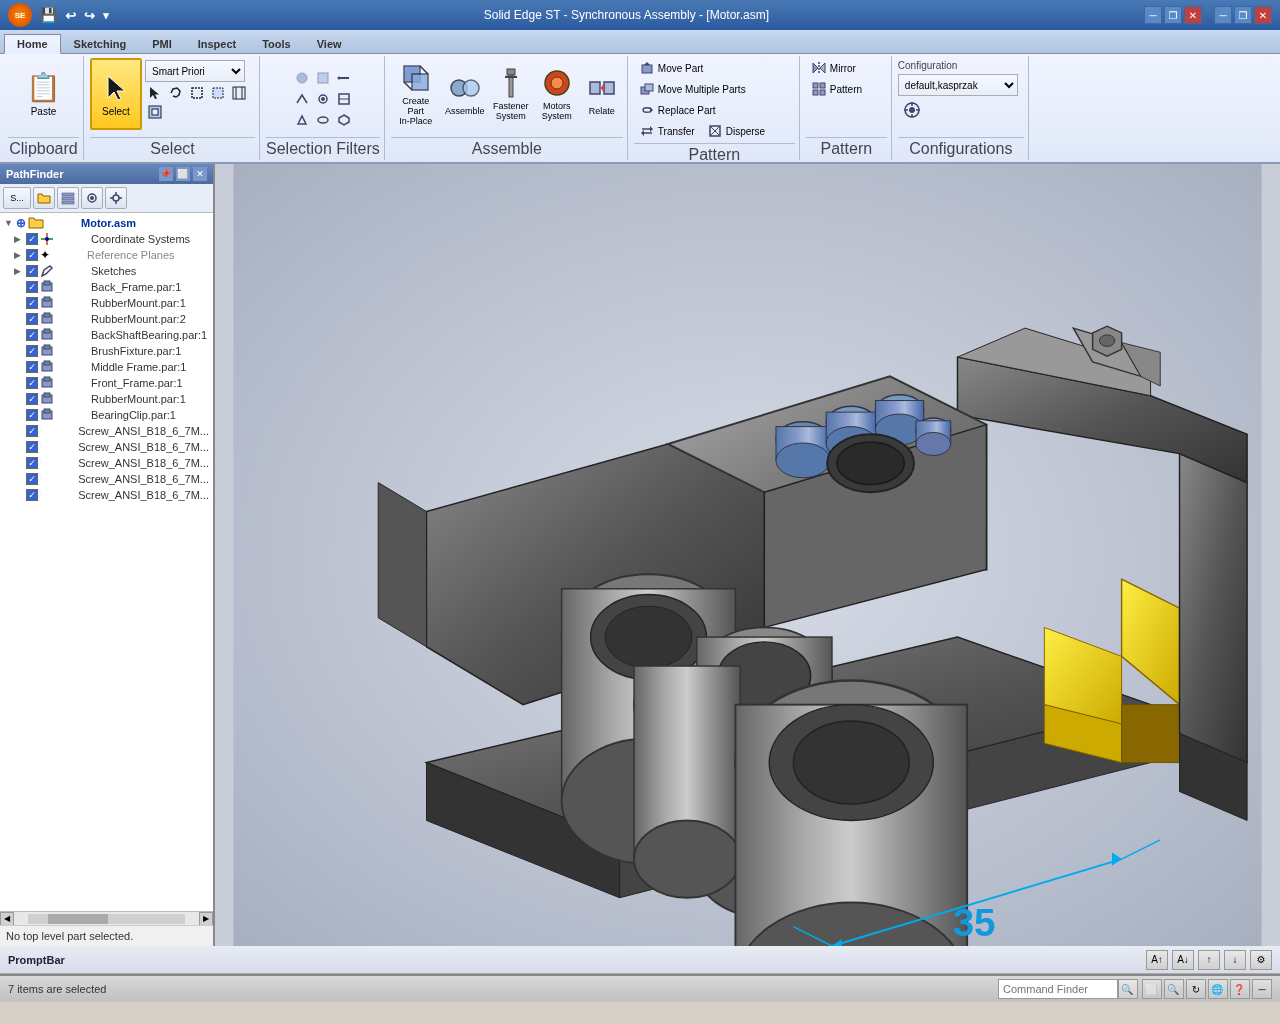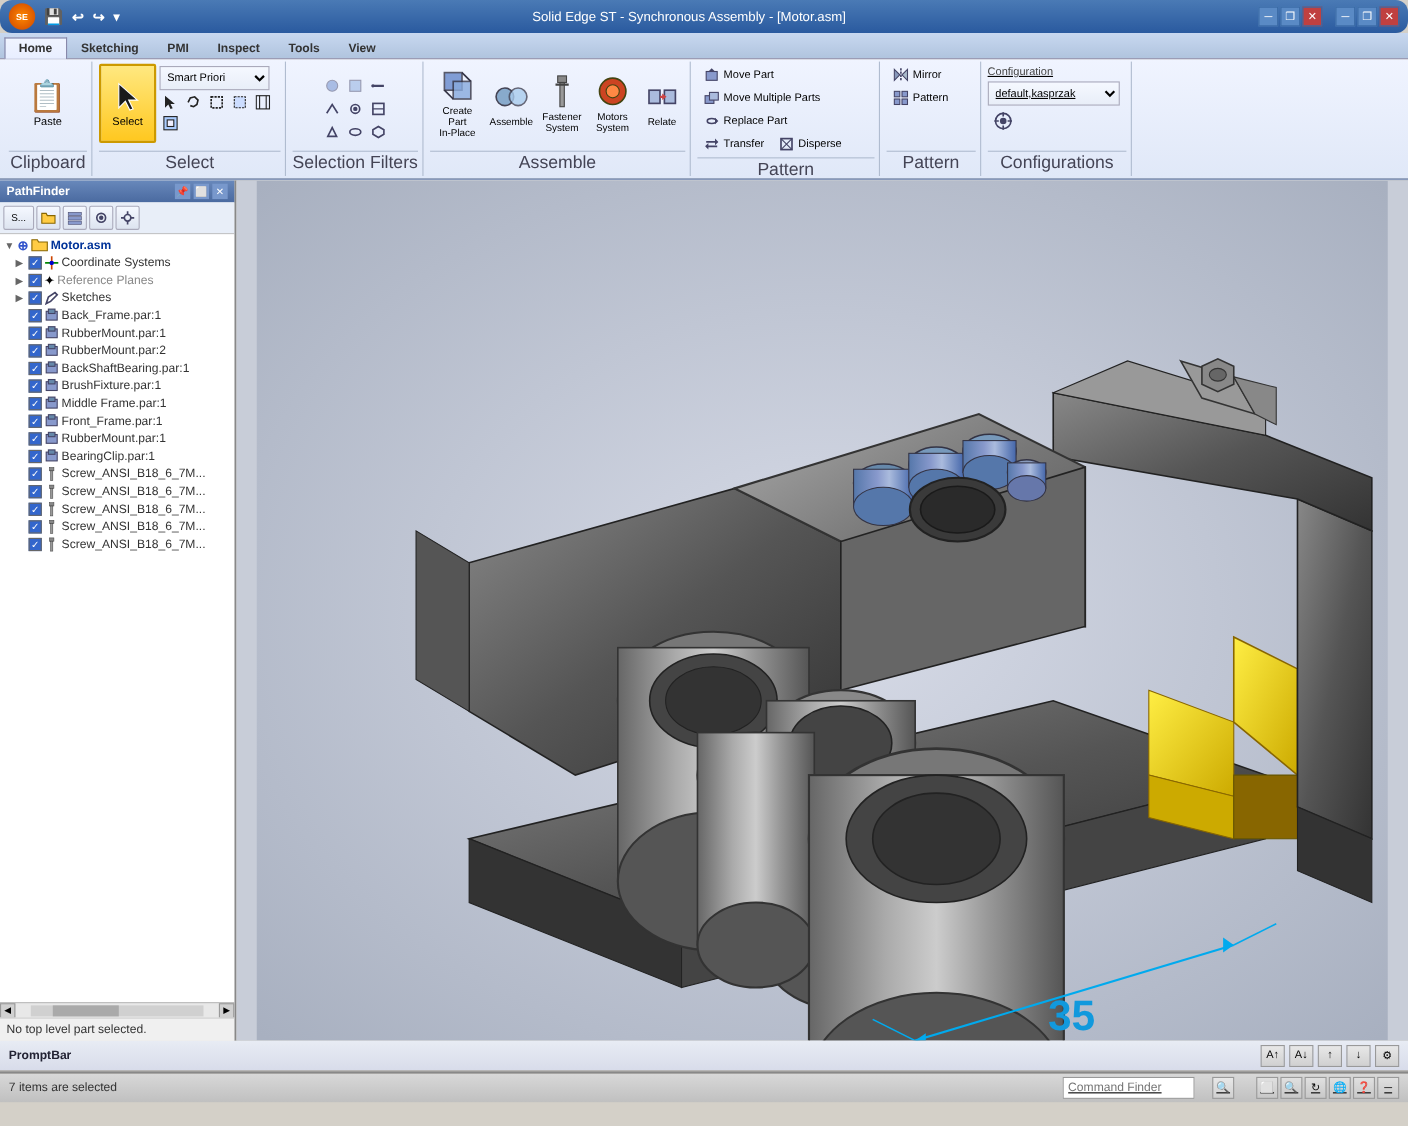--- a/index.html
+++ b/index.html
@@ -9,21 +9,20 @@
     #titlebar {
       height: 30px;
       background: linear-gradient(to bottom, #4a7ab5, #2a5a9f);
       display: flex;
       align-items: center;
       justify-content: space-between;
       padding: 4px 8px;
       color: white;
       font-size: 12px;
       font-weight: bold;
-      border-radius: 11px;
     }
     #titlebar-left { display: flex; align-items: center; gap: 8px; }
     #titlebar-logo {
       width: 24px; height: 24px;
       background: radial-gradient(circle, #ff8800, #cc4400);
       border-radius: 50%;
       display: flex; align-items: center; justify-content: center;
       font-size: 8px; color: white; font-weight: bold;
     }
     #titlebar-controls { display: flex; gap: 2px; }
@@ -221,21 +220,21 @@
     .tree-indent-2 { padding-left: 26px; }
     .tree-checkbox {
       width: 12px; height: 12px;
       border: 1px solid #666;
       background: white;
       display: flex; align-items: center; justify-content: center;
       font-size: 9px;
       flex-shrink: 0;
     }
     .tree-checkbox.checked { background: #3366cc; color: white; }
-    .tree-label { color: #333; }
+    .tree-label { color: #333; margin-left: 35px; }
     .tree-label.dimmed { color: #888; }
 
     #pathfinder-scrollbar-h {
       height: 14px;
       background: #e8e8e8;
       border-top: 1px solid #bbb;
       display: flex;
       align-items: center;
     }
     .scroll-track { flex: 1; height: 10px; background: #d0d0d0; margin: 0 14px; position: relative; }
@@ -268,22 +267,21 @@
       gap: 8px;
       font-size: 11px;
     }
     #status-items-selected {
       color: #333;
     }
     #status-command-finder {
       margin-left: auto;
       display: flex;
       align-items: flex-end;
-      gap: 16px;
-      text-decoration: underline;
+      gap: 0;
     }
     .status-input {
       width: 120px;
       height: 20px;
       border: 1px solid #999;
       background: white;
       padding: 1px 4px;
       font-size: 11px;
     }
     .status-btn {
@@ -657,21 +655,21 @@
               <rect x="8" y="8" width="5" height="5" fill="#8899cc" stroke="#446" stroke-width="1"></rect>
             </svg>
         </div>
         <span>Pattern</span>
       </div>
     </div>
     <div class="ribbon-group-label">Pattern</div>
   </div>
 
   <div class="ribbon-group" style="min-width:135px;">
-    <div class="ribbon-group-content" style="flex-direction:column; gap:3px; padding-top:2px;text-decoration:underline;">
+    <div class="ribbon-group-content" style="flex-direction:column; gap:3px; padding-top:2px;">
       <span style="font-size:10px; color:#444;">Configuration</span>
       <select class="config-dropdown">
         <option>default,kasprzak</option>
         <option>default</option>
       </select>
       <div class="ribbon-btn-small" style="width:28px;height:22px;justify-content:center;">
         <svg width="18" height="18" viewBox="0 0 18 18">
             <circle cx="9" cy="9" r="7" fill="none" stroke="#446" stroke-width="1.5"></circle>
             <circle cx="9" cy="9" r="3" fill="#446"></circle>
             <line x1="9" y1="1" x2="9" y2="5" stroke="#446" stroke-width="1.5"></line>

